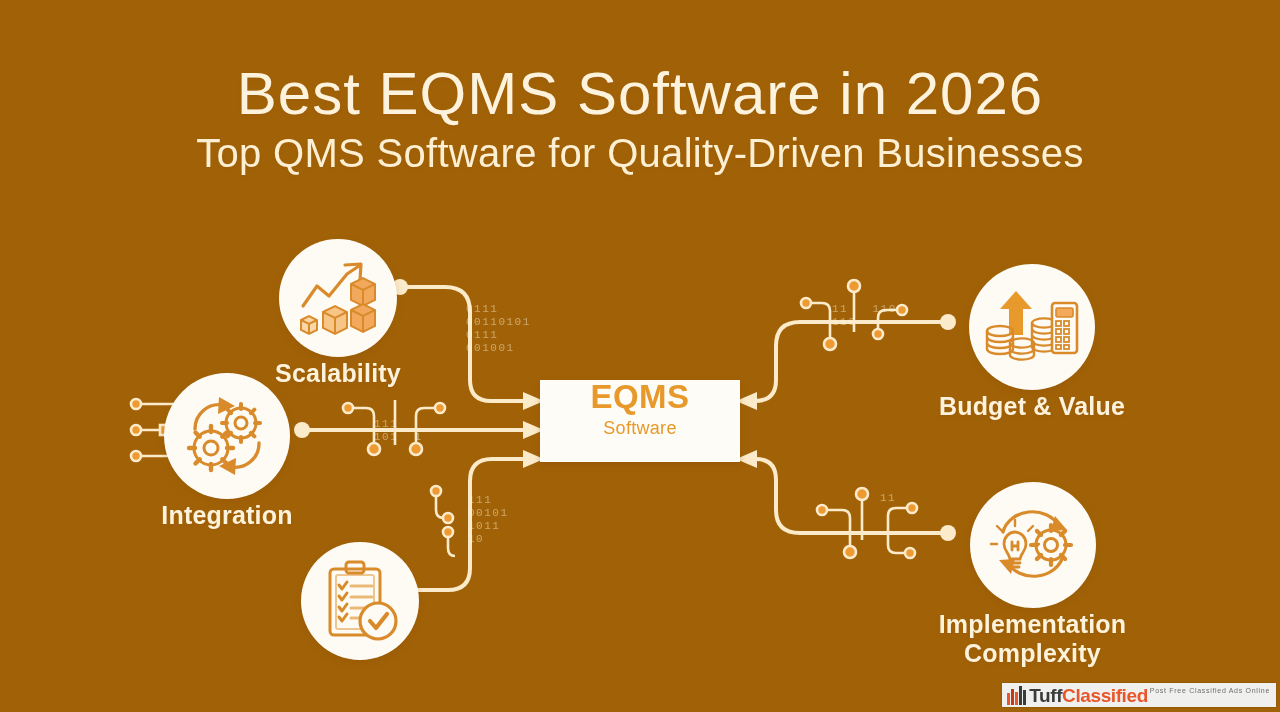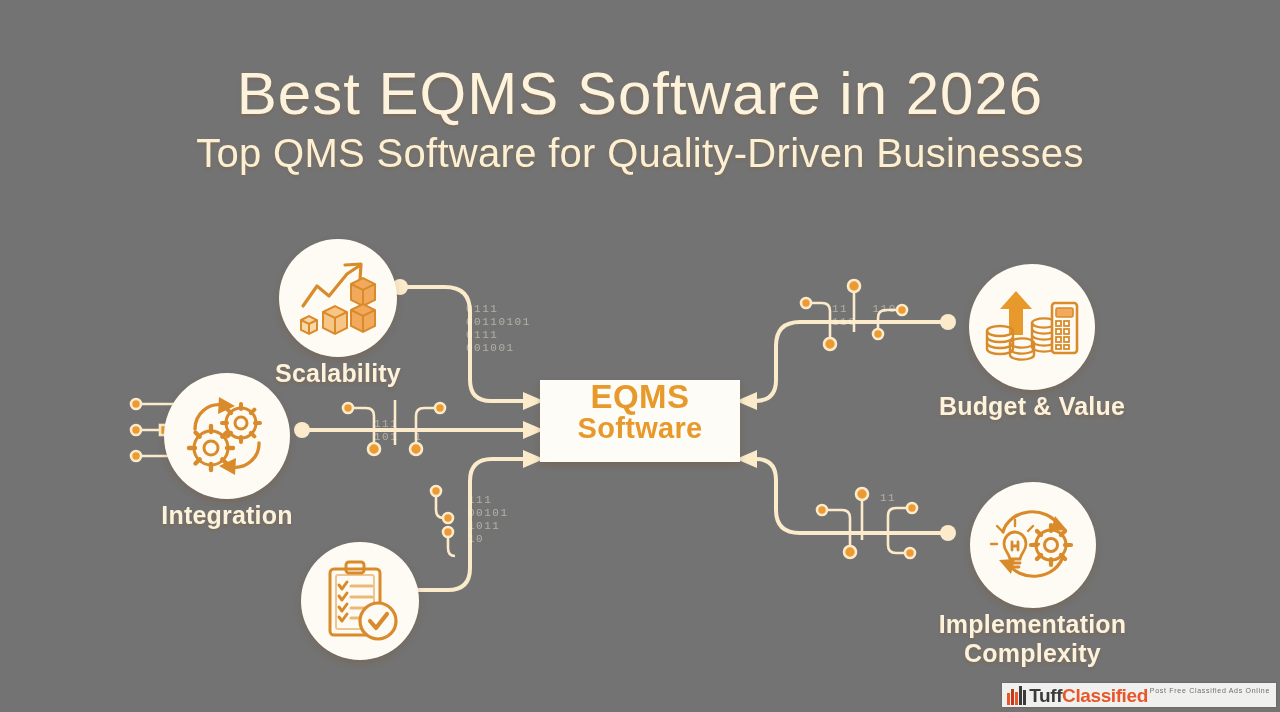--- a/index.html
+++ b/index.html
@@ -8,21 +8,21 @@
     background: #ED9A33;
   }
   body {
     font-family: "Liberation Sans", sans-serif;
     -webkit-font-smoothing: antialiased;
   }
   #infographic {
     position: relative;
     width: 1280px;
     height: 712px;
-    background: #737373;
+    background: #a16207;
     overflow: hidden;
   }
 
   
   #header {
     position: absolute;
     left: 0;
     top: 62px;
     width: 1280px;
     text-align: center;
@@ -59,22 +59,22 @@
     align-items: center;
   }
   #center-box .cb-main {
     font-size: 33px;
     font-weight: bold;
     color: #E8992B;
     letter-spacing: 0.5px;
     line-height: 34px;
   }
   #center-box .cb-sub {
-    font-size: 29px;
-    font-weight: bold;
+    font-size: 18px;
+    font-weight: normal;
     color: #E8992B;
     letter-spacing: 0.3px;
     line-height: 26px;
     margin-top: 1px;
   }
 
   
   .node {
     position: absolute;
     text-align: center;

